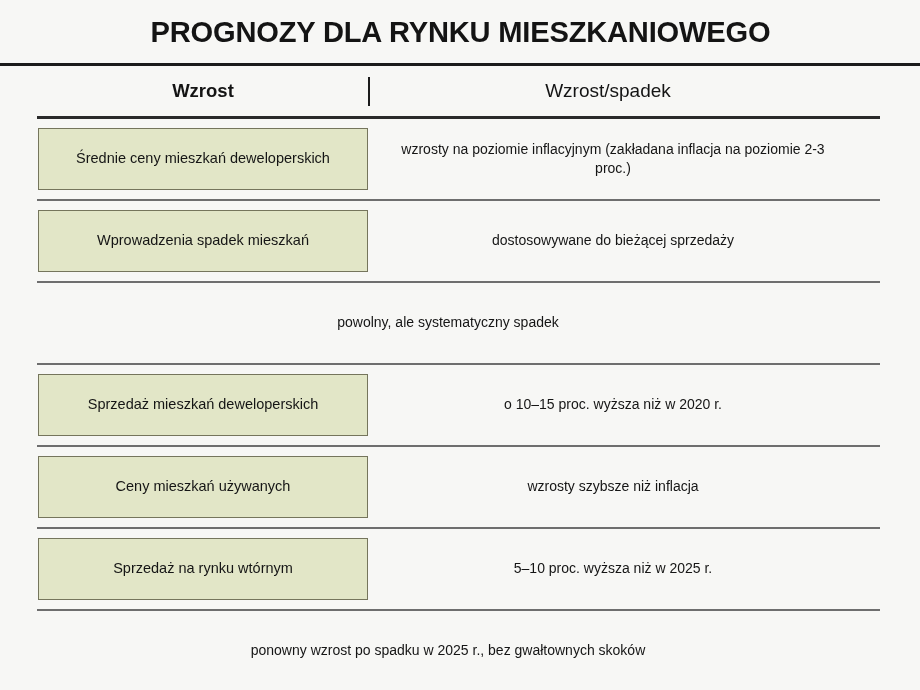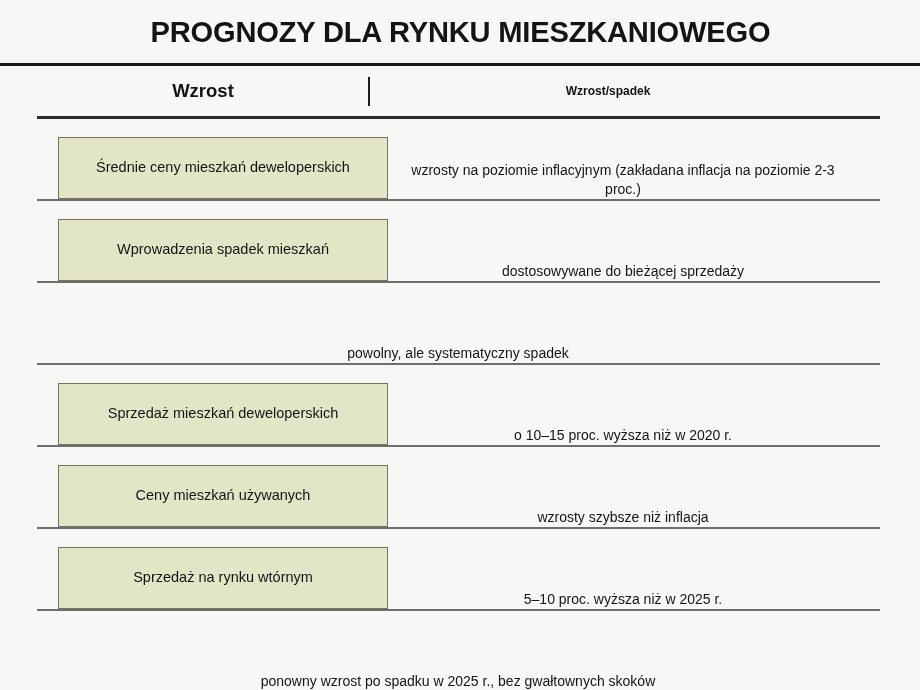--- a/index.html
+++ b/index.html
@@ -72,44 +72,43 @@
   .head-divider {
     width: 2px;
     height: 29px;
     background: #1b1b1b;
     flex: 0 0 2px;
     margin-left: 0px;
   }
   .head-cell-right {
     flex: 1 1 auto;
     text-align: center;
-    font-size: 12px;
-    font-weight: bold;
+    font-size: 19px;
+    font-weight: normal;
     color: #141414;
     padding-right: 34px;
     box-sizing: border-box;
   }
   .rule-head {
     height: 2.5px;
     background: #2a2a2a;
     margin: 0 40px 0 37px;
   }
 
   
   .rows {
     padding-top: 0px;
   }
   .row {
     position: relative;
     height: 80px;
     display: flex;
-    align-items: flex-end;
+    align-items: center;
     padding: 0 40px 0 38px;
     box-sizing: border-box;
-    margin-left: 20px;
   }
   .factor-box {
     width: 330px;
     flex: 0 0 330px;
     height: 62px;
     background: #e2e6c7;
     border: 1.5px solid #75755c;
     box-sizing: border-box;
     display: flex;
     align-items: center;

